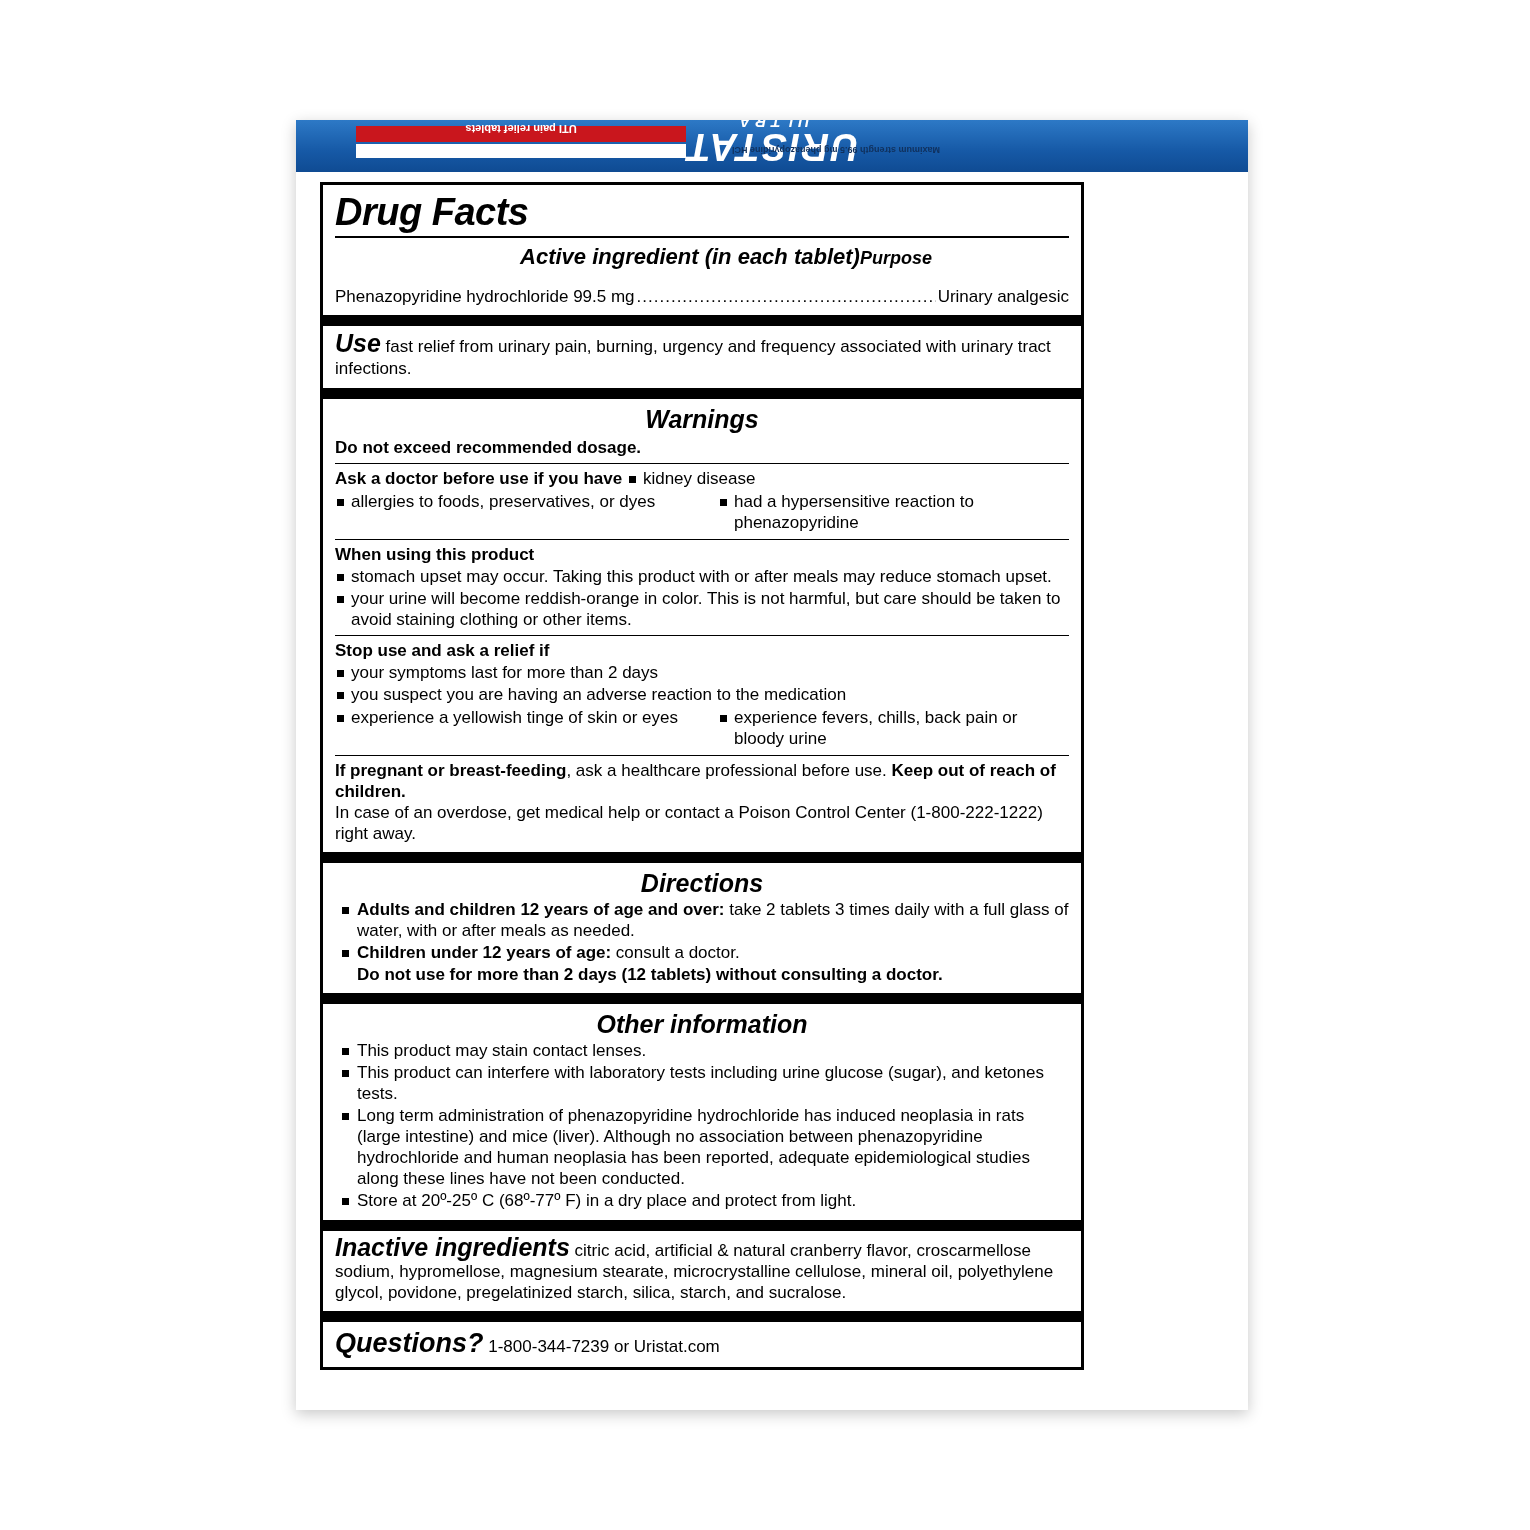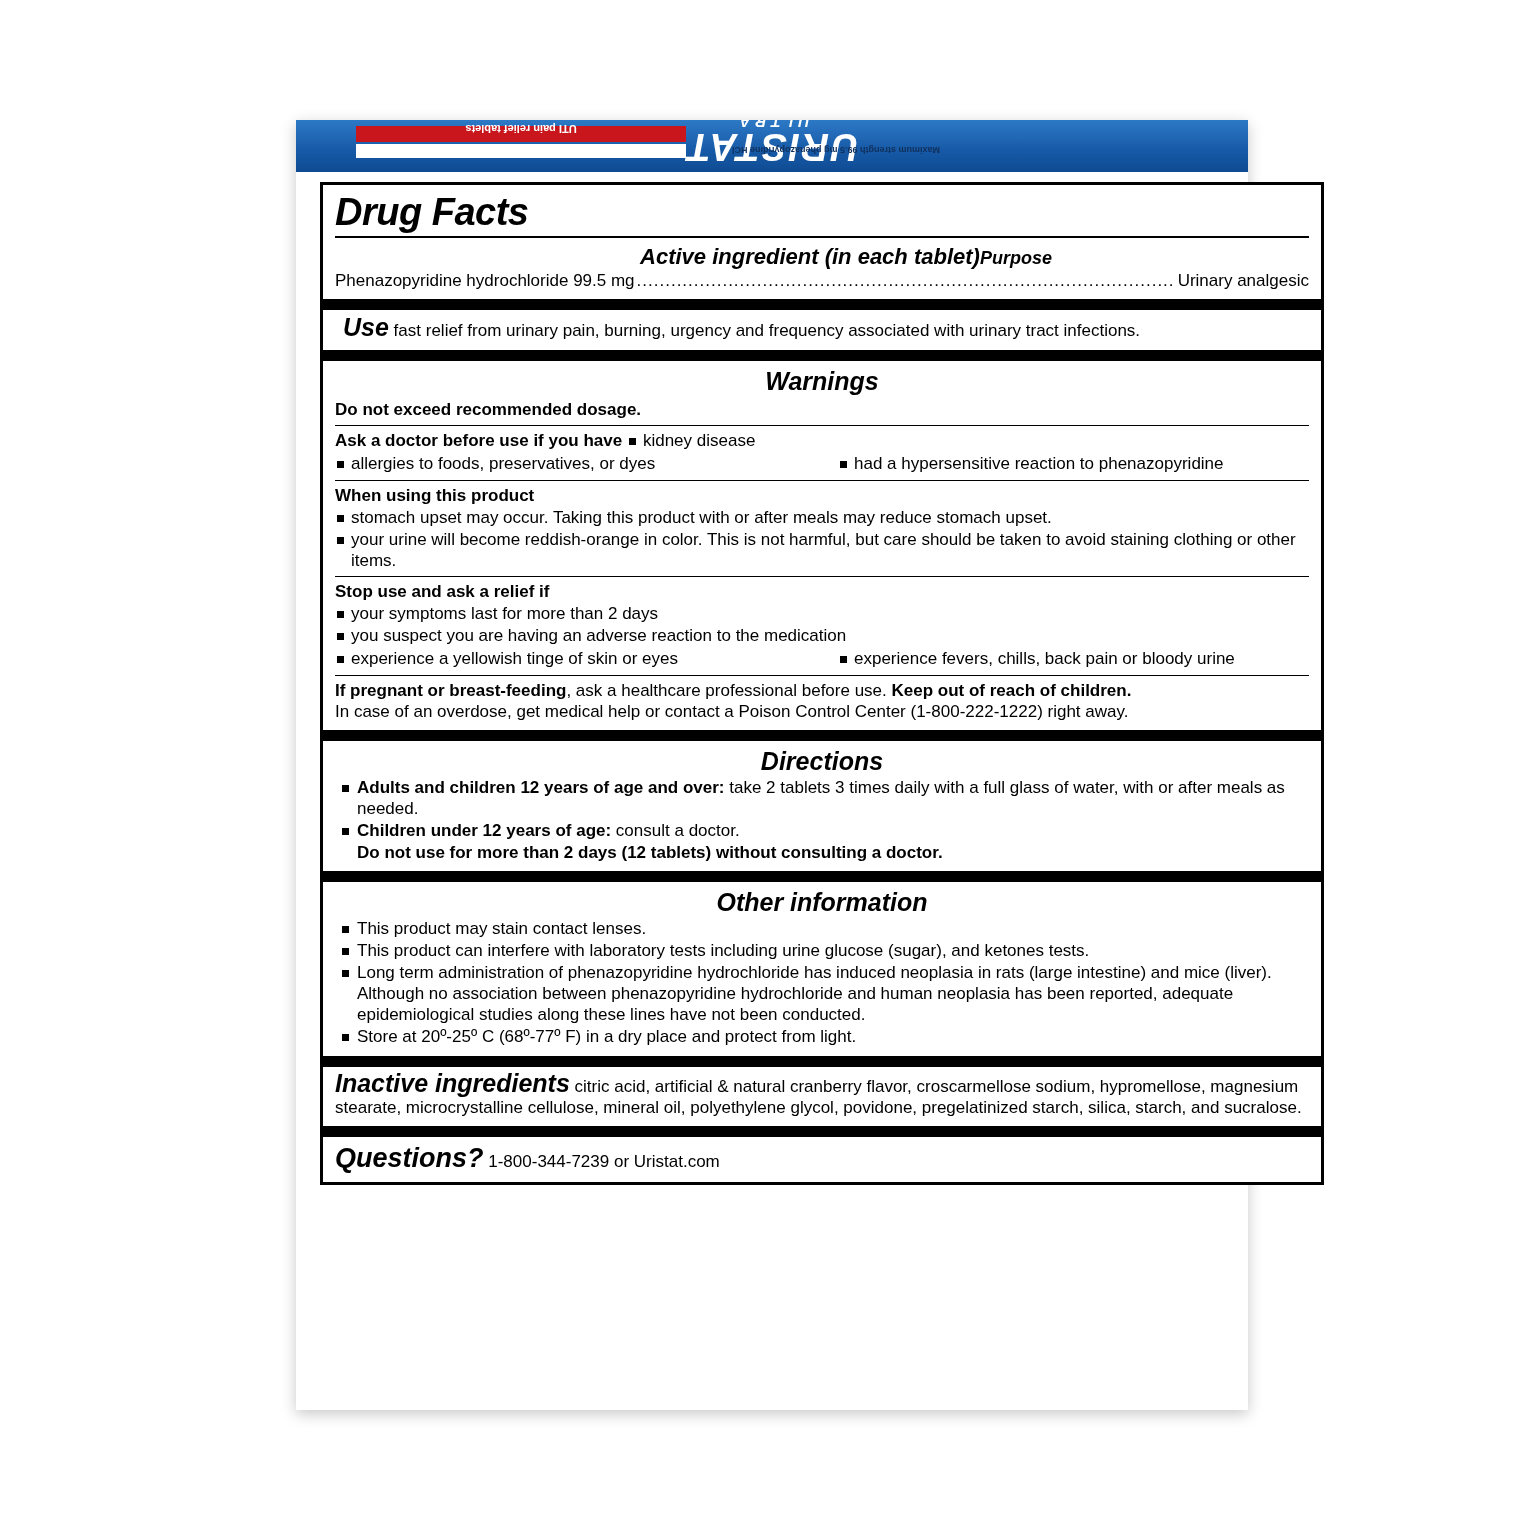--- a/index.html
+++ b/index.html
@@ -102,21 +102,21 @@
     text-align: center;
     line-height: 11px;
     z-index: 3;
   }
 
   
   .dfl {
     position: absolute;
     left: 24px;
     top: 62px;
-    width: 1004px;
+    width: 764px;
     background: #ffffff;
     border: 3px solid #000000;
     box-sizing: border-box;
     color: #000000;
     padding: 0;
   }
   .sec {
     padding: 6px 12px 8px 12px;
   }
   .rule-thick {
@@ -152,21 +152,21 @@
     margin-left: 48px;
   }
   .row-head .purpose {
     font-size: 18px;
     font-weight: bold;
   }
   .ai-line {
     display: flex;
     justify-content: space-between;
     font-size: 17px;
-    margin-top: 1px;
+    margin-top: 17px;
     align-items: baseline;
   }
   .dots {
     flex: 1;
     overflow: hidden;
     white-space: nowrap;
     font-size: 17px;
     margin: 0 2px;
     letter-spacing: 1px;
   }
@@ -177,21 +177,20 @@
     text-align: center;
   }
   .use-line {
     font-size: 17px;
     line-height: 22px;
   }
   .use-line .lbl {
     font-size: 25px;
     font-weight: bold;
     font-style: italic;
-    margin-left: 8px;
   }
   .bold {
     font-weight: bold;
   }
   .txt {
     font-size: 17px;
     line-height: 21px;
   }
   ul.bl {
     list-style: none;

